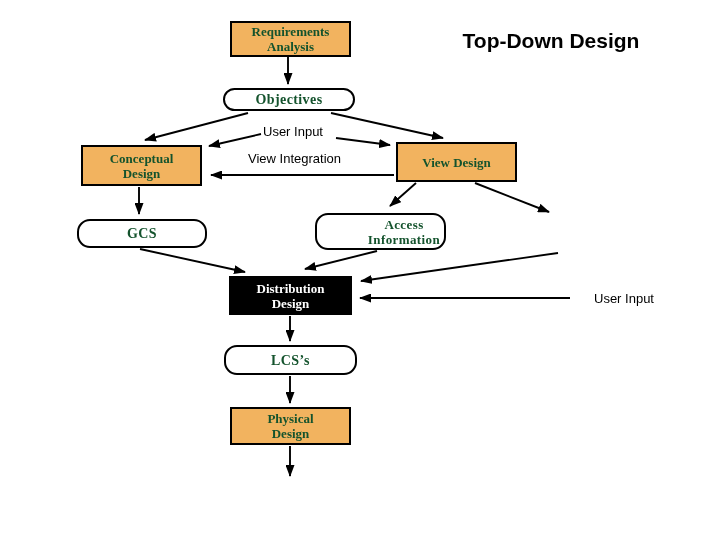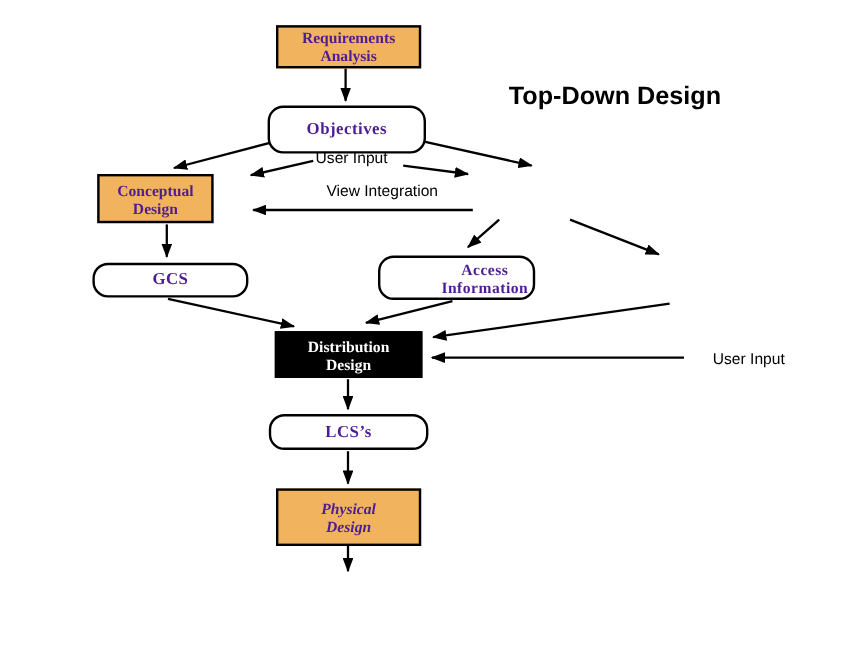--- a/index.html
+++ b/index.html
@@ -1,30 +1,30 @@
 <!DOCTYPE html>
 <html><head>
 <meta charset="utf-8">
 <style>
   html,body{margin:0;padding:0;background:#fff;}
   .slide{
     position:relative;width:720px;height:540px;background:#ffffff;
     overflow:hidden;font-family:"Liberation Serif",serif;
   }
   .slide-title{
-    position:absolute;left:424px;top:29px;width:222px;text-align:left;
+    position:absolute;left:440px;top:29px;width:222px;text-align:center;
     font-family:"Liberation Sans",sans-serif;font-weight:bold;font-size:21px;
-    color:#000;letter-spacing:0px;white-space:nowrap;margin-top:40px;
+    color:#000;letter-spacing:0px;white-space:nowrap;
   }
   svg.connectors{position:absolute;left:0;top:0;z-index:1;}
   .node{
     position:absolute;box-sizing:border-box;z-index:2;
     display:flex;flex-direction:column;align-items:center;justify-content:center;
     text-align:center;background:#ffffff;border:2px solid #000;
-    font-family:"Liberation Serif",serif;font-weight:bold;color:#4c1d95;
+    font-family:"Liberation Serif",serif;font-weight:bold;color:#14532d;
     font-size:13px;line-height:15px;
   }
   .node.process{background:#F2B35F;}
   .node.rounded{border-radius:13px;font-size:14px;letter-spacing:0.4px;border-width:2.5px;}
   .node.highlight{background:#000;color:#fff;}
   .float-label{
     position:absolute;z-index:2;font-family:Liberation Sans, sans-serif;
     font-size:13px;color:#000;white-space:nowrap;
   }
 </style>
@@ -59,33 +59,36 @@
       <line x1="290" y1="376" x2="290" y2="403" marker-end="url(#ah)"></line>
       <line x1="290" y1="446" x2="290" y2="476" marker-end="url(#ah)"></line>
     </g>
   </svg>
 
   <div class="node process" style="left:230px;top:21px;width:121px;height:36px;">
     <span>Requirements</span>
     <span>Analysis</span>
   </div>
 
-  <div class="node rounded" style="left:223px;top:88px;width:132px;height:40px;">
+  <div class="node rounded" style="left:223px;top:88px;width:132px;height:23px;">
     <span>Objectives</span>
   </div>
 
   <div class="float-label" style="left:263px;top:124px;">User Input</div>
 
-  <div class="node process" style="left:81px;top:145px;width:97px;height:41px;align-items:center;">
+  <div class="node process" style="left:81px;top:145px;width:121px;height:41px;align-items:center;">
     <span>Conceptual</span>
     <span>Design</span>
   </div>
 
-  <div class="float-label" style="left:248px;top:151px;margin-left:24px;">View Integration</div>
+  <div class="float-label" style="left:248px;top:151px;">View Integration</div>
 
+  <div class="node process" style="left:396px;top:142px;width:121px;height:40px;">
+    <span>View Design</span>
+  </div>
 
   <div class="node rounded" style="left:77px;top:219px;width:130px;height:29px;justify-content:center;">
     <span>GCS</span>
   </div>
 
   <div class="node rounded" style="left:315px;top:213px;width:131px;height:37px;font-size:13px;line-height:15px;padding-left:47px;">
     <span>Access</span>
     <span>Information</span>
   </div>
 
@@ -94,19 +97,19 @@
     <span>Distribution</span>
     <span>Design</span>
   </div>
 
   <div class="float-label" style="left:594px;top:291px;">User Input</div>
 
   <div class="node rounded" style="left:224px;top:345px;width:133px;height:30px;border-radius:13px;">
     <span>LCS’s</span>
   </div>
 
-  <div class="node process" style="left:230px;top:407px;width:121px;height:48px;font-style:italic;">
+  <div class="node process" style="left:230px;top:407px;width:121px;height:38px;">
     <span>Physical</span>
     <span>Design</span>
   </div>
 
 
 </div>
 
 </body></html>

